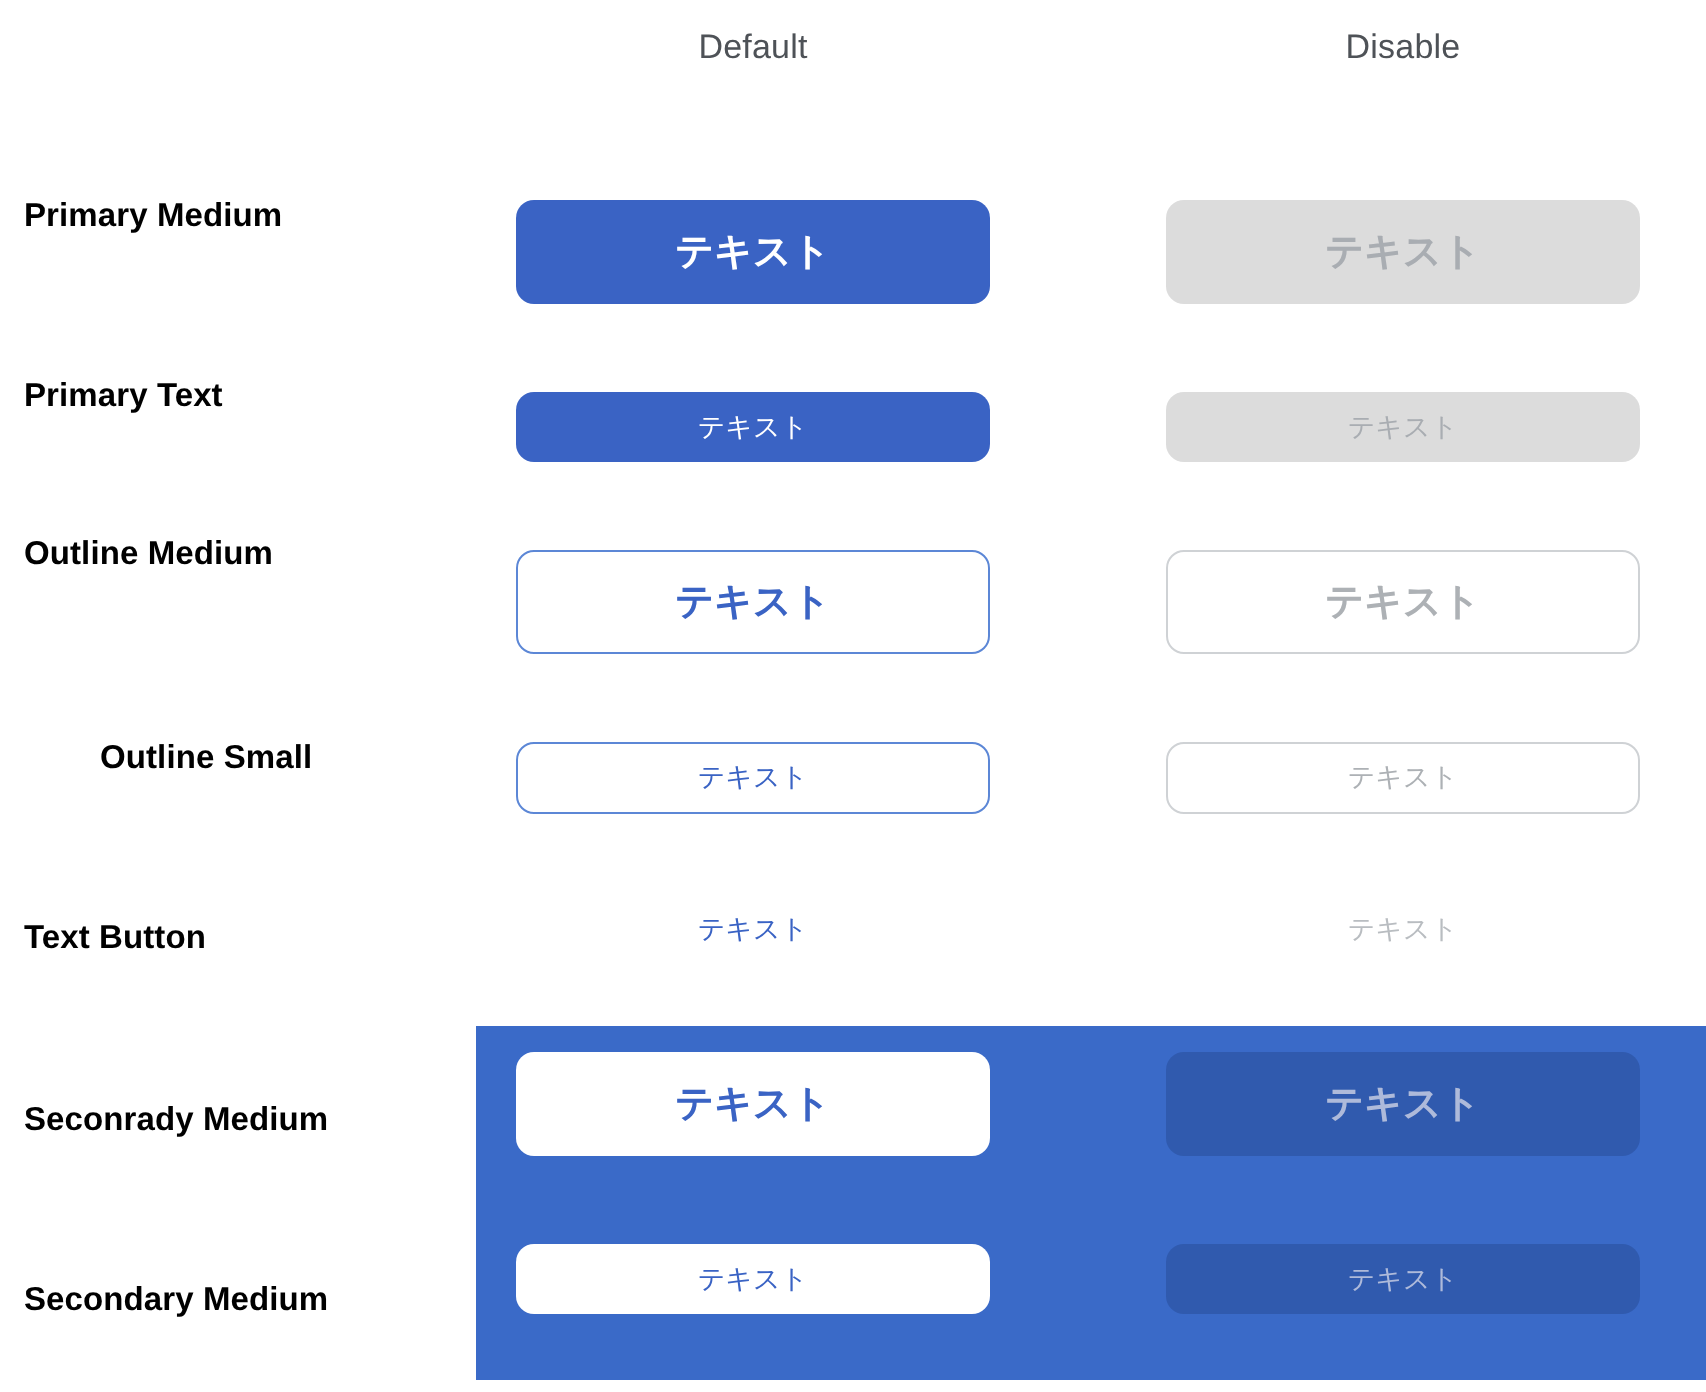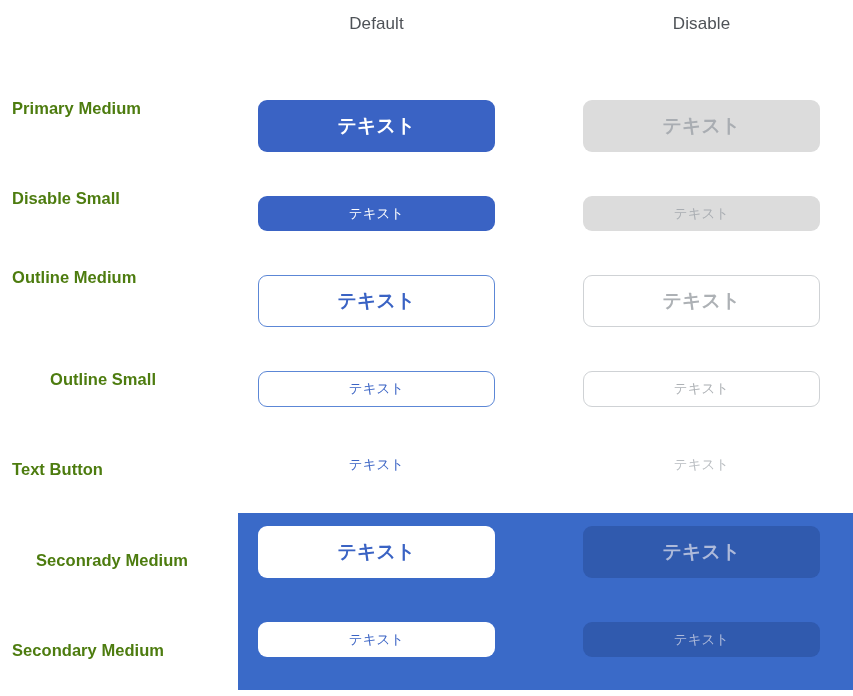--- a/index.html
+++ b/index.html
@@ -44,21 +44,21 @@
   .col-header.c1 { left: 258px; width: 237px; }
   .col-header.c2 { left: 583px; width: 237px; }
 
   
   .row-label {
     position: absolute;
     left: 12px;
     width: 230px;
     font-size: 16.5px;
     font-weight: bold;
-    color: #4d7c0f;
+    color: #000000;
     letter-spacing: 0.05px;
     white-space: nowrap;
   }
 
   
   .cell {
     position: absolute;
     width: 237px;
     display: flex;
     align-items: center;
@@ -129,42 +129,42 @@
   .r5 { top: 452px;  height: 26px; }
   .r6 { top: 526px;  height: 52px; }
   .r7 { top: 622px;  height: 35px; }
 
   
   .lr1 { top: 99px; }
   .lr2 { top: 189px; }
   .lr3 { top: 268px; }
   .lr4 { top: 370px; margin-left: 38px; }
   .lr5 { top: 460px; }
-  .lr6 { top: 551px; margin-left: 24px; }
+  .lr6 { top: 551px; }
   .lr7 { top: 641px; }
 </style>
 </head>
 <body>
 
 <div id="stage">
 
   <div class="secondary-panel"></div>
 
   <div class="col-header c1">Default</div>
   <div class="col-header c2">Disable</div>
 
   <div class="row-label lr1">Primary Medium</div>
   <div class="cell c1 r1">
     <button class="btn primary medium">テキスト</button>
   </div>
   <div class="cell c2 r1">
     <button class="btn primary medium disabled" disabled="">テキスト</button>
   </div>
 
-  <div class="row-label lr2">Disable Small</div>
+  <div class="row-label lr2">Primary Text</div>
   <div class="cell c1 r2">
     <button class="btn primary small">テキスト</button>
   </div>
   <div class="cell c2 r2">
     <button class="btn primary small disabled" disabled="">テキスト</button>
   </div>
 
   <div class="row-label lr3">Outline Medium</div>
   <div class="cell c1 r3">
     <button class="btn outline medium">テキスト</button>

